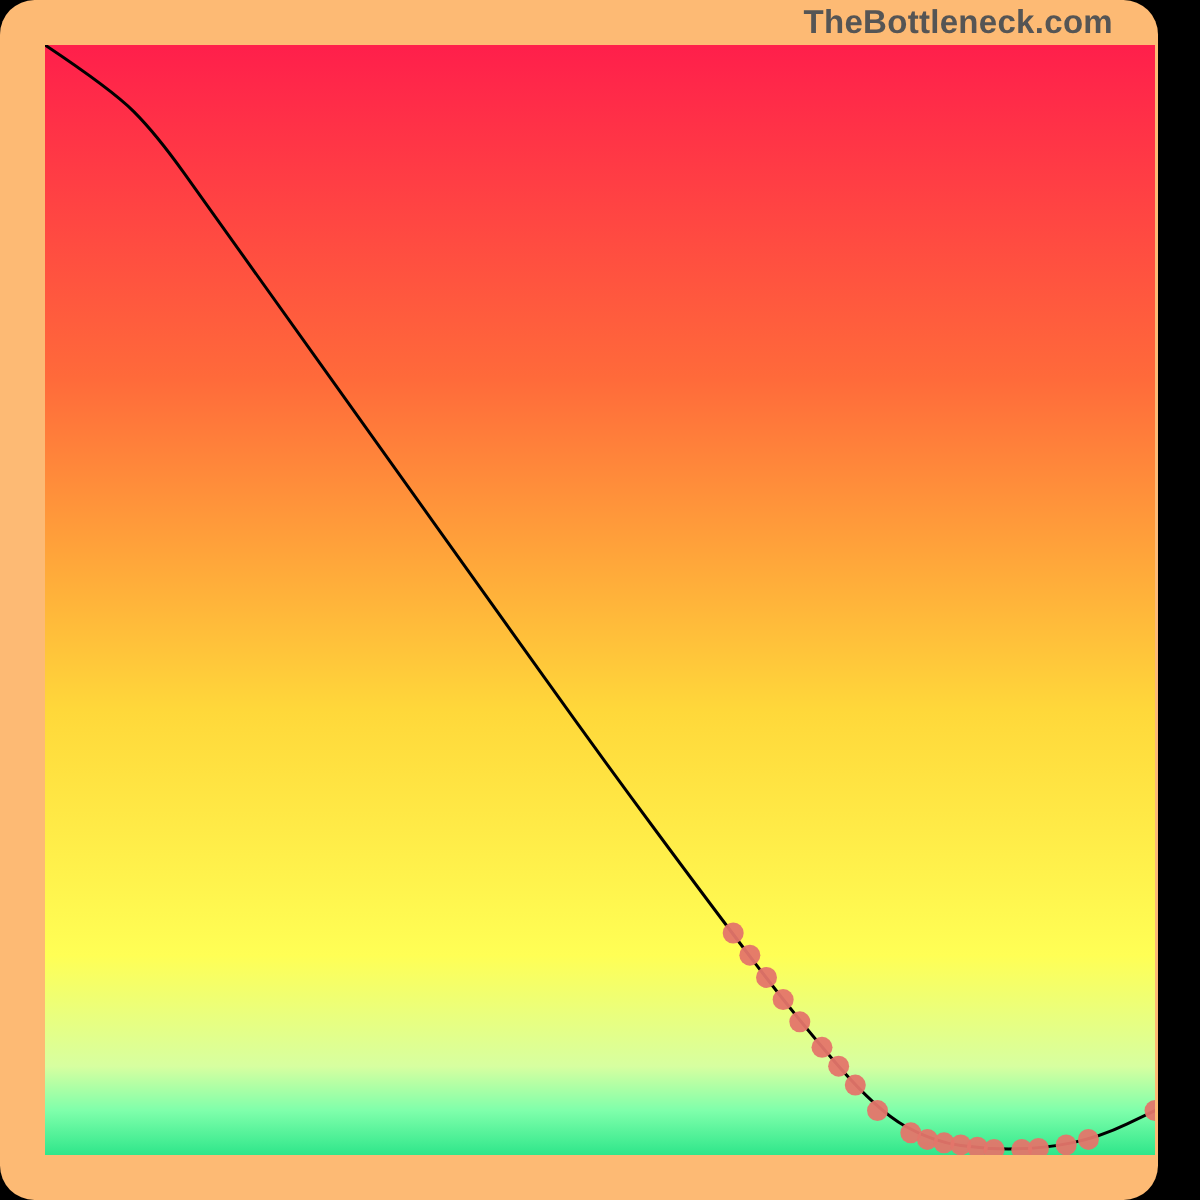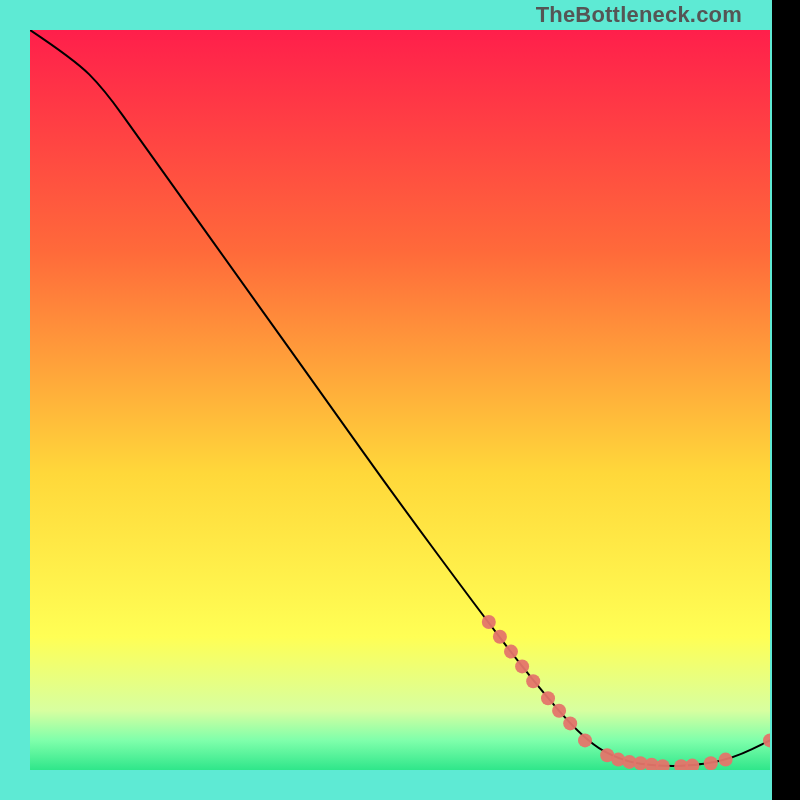--- a/index.html
+++ b/index.html
@@ -8,21 +8,22 @@
     background: #000;
     width: 800px;
     height: 800px;
     overflow: hidden;
     font-family: Arial, Helvetica, sans-serif;
   }
   .frame {
     position: relative;
     width: 772px;
     height: 800px;
-    background: #5eead4;
+    background: #fdba74;
+    border-radius: 23px;
   }
   .attribution {
     position: absolute;
     top: 2px;
     right: 30px;
     color: #555;
     font-size: 22px;
     font-weight: 600;
     letter-spacing: 0.2px;
   }

